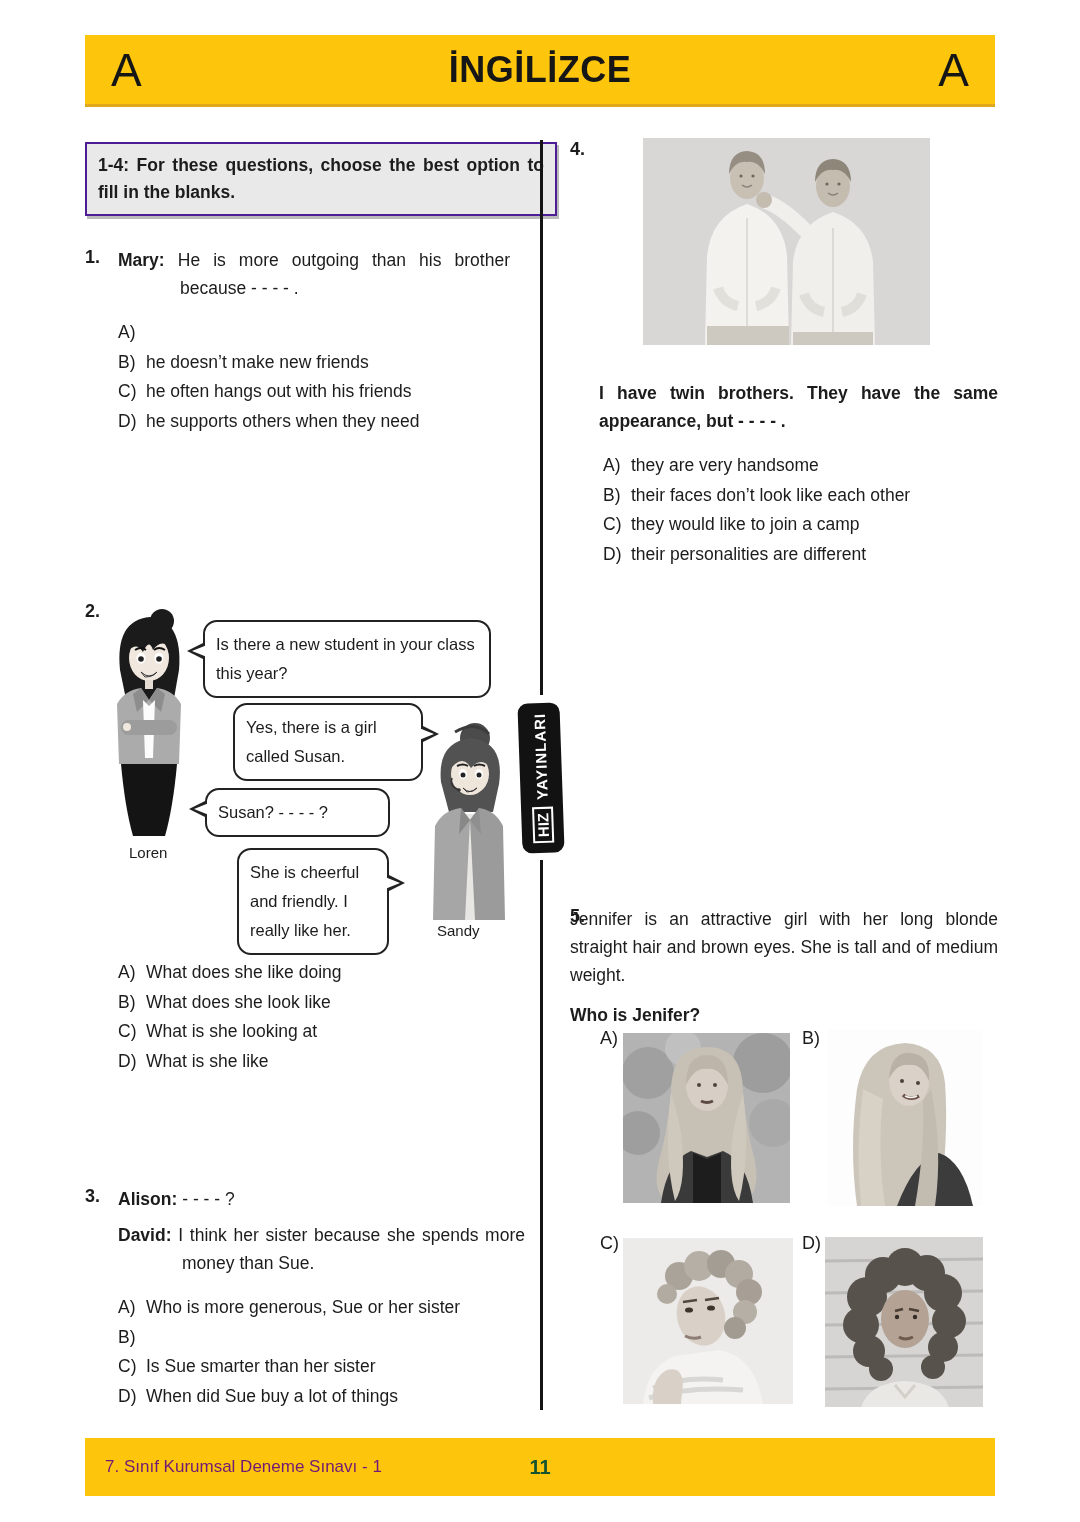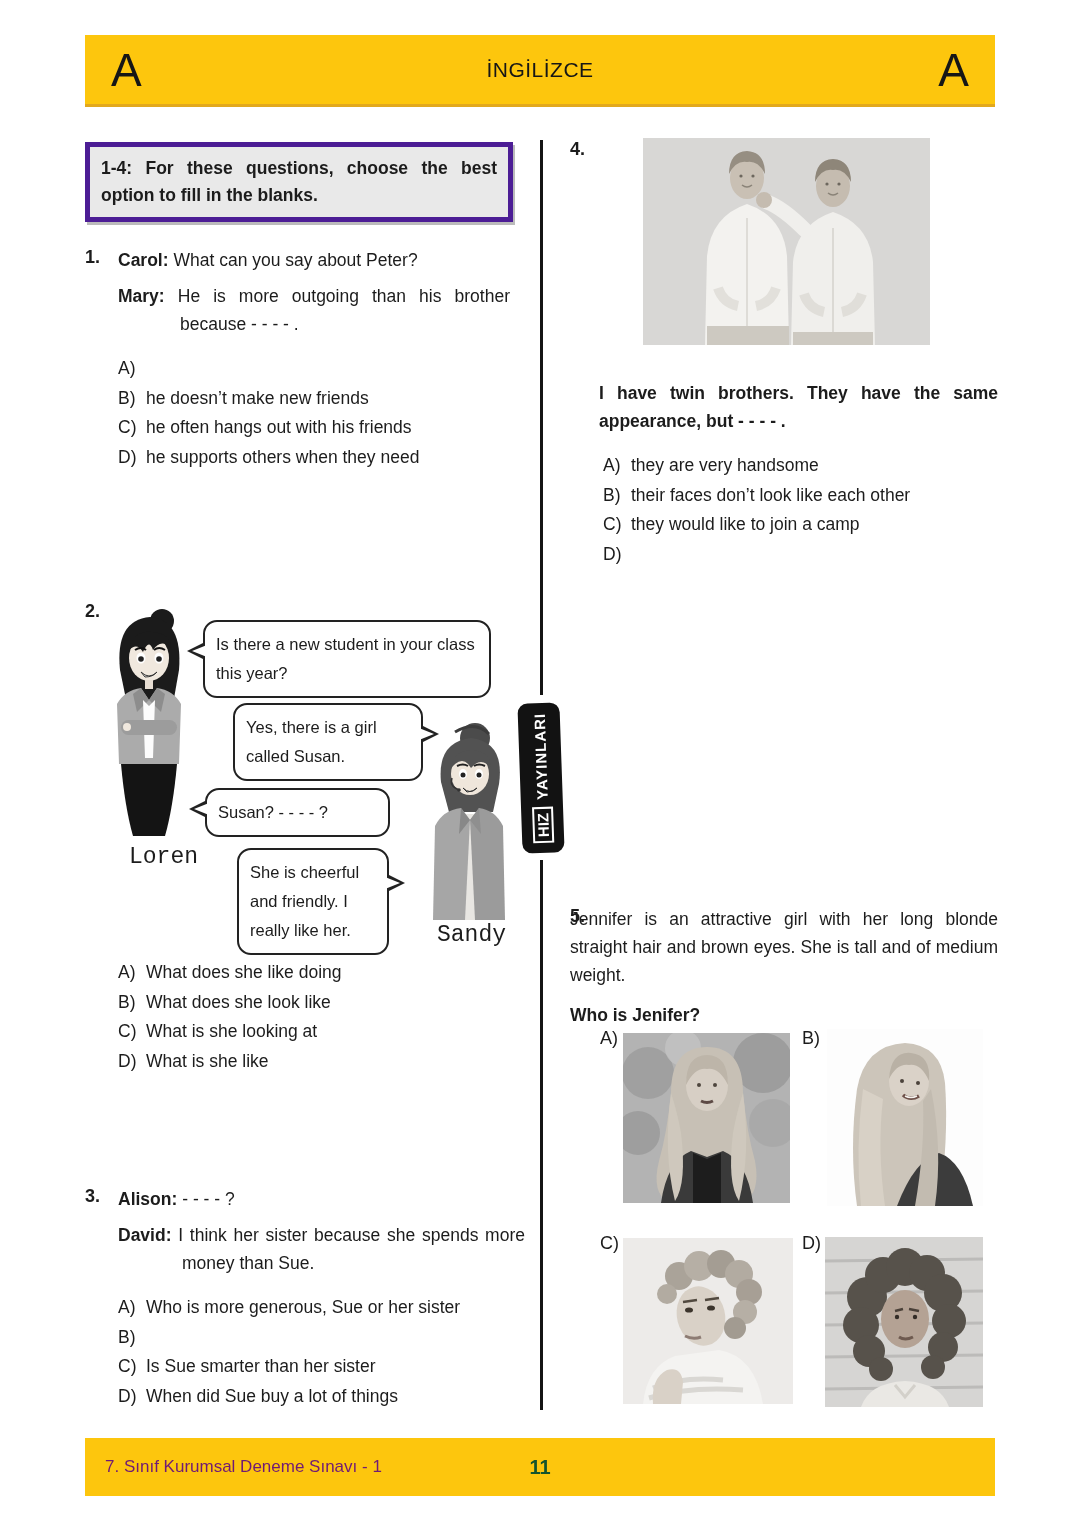--- a/index.html
+++ b/index.html
@@ -10,32 +10,32 @@
     overflow:hidden;
   }
   
   .header {
     position:absolute; left:85px; top:35px; width:910px; height:72px;
     background:#fdc60d; border-bottom:3px solid #e2a81d;
     display:flex; align-items:center; justify-content:space-between; padding:0 26px;
   }
   .badge-letter { font-size:46px; line-height:1; color:#161616; }
   .header-title { position:absolute; left:50%; transform:translateX(-50%);
-    font-size:21px; font-weight:normal; letter-spacing:.5px; color:#161616;text-align:center; }
+    font-size:36px; font-weight:bold; letter-spacing:.5px; color:#161616;text-align:center; }
   .footer {
     position:absolute; left:85px; top:1438px; width:910px; height:58px;
     background:#fdc60d; display:flex; align-items:center; padding:0 20px;
   }
   .footer-label { font-size:17px; color:#701a75; }
   .footer-page { position:absolute; left:50%; transform:translateX(-50%);
     font-size:20px; font-weight:bold; color:#14532d; }
   
   .instruction-box {
-    position:absolute; left:85px; top:142px; width:428px;
-    background:#e9e9e9; border:5px solid #4c1d95; box-shadow:2px 3px 0 rgba(60,60,60,.35);
+    position:absolute; left:85px; top:142px; width:472px;
+    background:#e9e9e9; border:2px solid #4c1d95; box-shadow:2px 3px 0 rgba(60,60,60,.35);
     padding:8px 11px; font-weight:bold; font-size:17.5px; line-height:27px; text-align:justify;
   }
   
   .divider-seg { position:absolute; left:540px; width:3px; background:#141414; }
   .divider-top { top:140px; height:555px; }
   .divider-bottom { top:860px; height:550px; }
   .logo-badge {
     position:absolute; left:466px; top:757px; width:150px; height:42px;
     transform:rotate(-92deg); background:#121212; border-radius:10px;
     display:flex; align-items:center; justify-content:center; gap:7px;
@@ -51,21 +51,21 @@
   .hang62 { padding-left:62px; text-indent:-62px; }
   .hang64 { padding-left:64px; text-indent:-64px; }
   .stem-bold { font-weight:bold; text-align:justify; margin:0; }
   .stem { text-align:justify; margin:0; }
   .opts { margin-top:16px; }
   .opt { display:flex; line-height:29.5px; }
   .opt .letter { width:28px; flex:none; }
   
   .scene { position:relative; margin-left:12px; height:352px; }
   .scene svg { position:absolute; display:block; }
-  .char-name { position:absolute; font-size:23px; color:#1c1c1c;font-family:Liberation Mono, monospace; }
+  .char-name { position:absolute; font-size:15px; color:#1c1c1c; }
   .bubble {
     position:absolute; background:#fff; border:2px solid #222; border-radius:14px;
     padding:8px 11px; font-size:16.5px; line-height:29px;
   }
   .tail-outer { position:absolute; width:0; height:0; border-top:9px solid transparent;
     border-bottom:9px solid transparent; }
   .tail-inner { position:absolute; width:0; height:0; border-top:6px solid transparent;
     border-bottom:6px solid transparent; }
   .tl .tail-outer { left:-18px; border-right:18px solid #222; }
   .tl .tail-inner { left:-13px; border-right:15px solid #fff; }
@@ -92,24 +92,20 @@
   <div class="divider-seg divider-top"></div>
   <div class="divider-seg divider-bottom"></div>
   <div class="logo-badge">
     <span class="logo-hiz">HIZ</span>
     <span class="logo-yayinlari">YAYINLARI</span>
   </div>
 
   <section class="question" style="left:85px; top:246px; width:425px;">
     <span class="qnum">1.</span>
     <div class="qbody">
-      <p class="dialog">
-        <b>Carol:</b>
-        <span>What can you say about Peter?</span>
-      </p>
       <p class="dialog hang62">
         <b>Mary:</b>
         <span>He is more outgoing than his brother because - - - - .</span>
       </p>
       <div class="opts">
         <div class="opt">
           <span class="letter">A)</span>
           </div>
         <div class="opt">
           <span class="letter">B)</span>
@@ -286,20 +282,21 @@
       <div class="opt">
         <span class="letter">B)</span>
         <span>their faces don’t look like each other</span>
         </div>
       <div class="opt">
         <span class="letter">C)</span>
         <span>they would like to join a camp</span>
         </div>
       <div class="opt">
         <span class="letter">D)</span>
+        <span>their personalities are different</span>
         </div>
     </div>
   </section>
 
   <section class="question" style="left:570px; top:905px; width:428px; height:505px;">
     <span class="qnum">5.</span>
     <p class="stem qbody">Jennifer is an attractive girl with her long blonde straight hair and brown eyes. She is tall and of medium weight.</p>
     <p class="stem-bold qbody" style="margin-top:12px;">Who is Jenifer?</p>
 
     <span class="photo-label" style="left:30px; top:123px;">A)</span>

